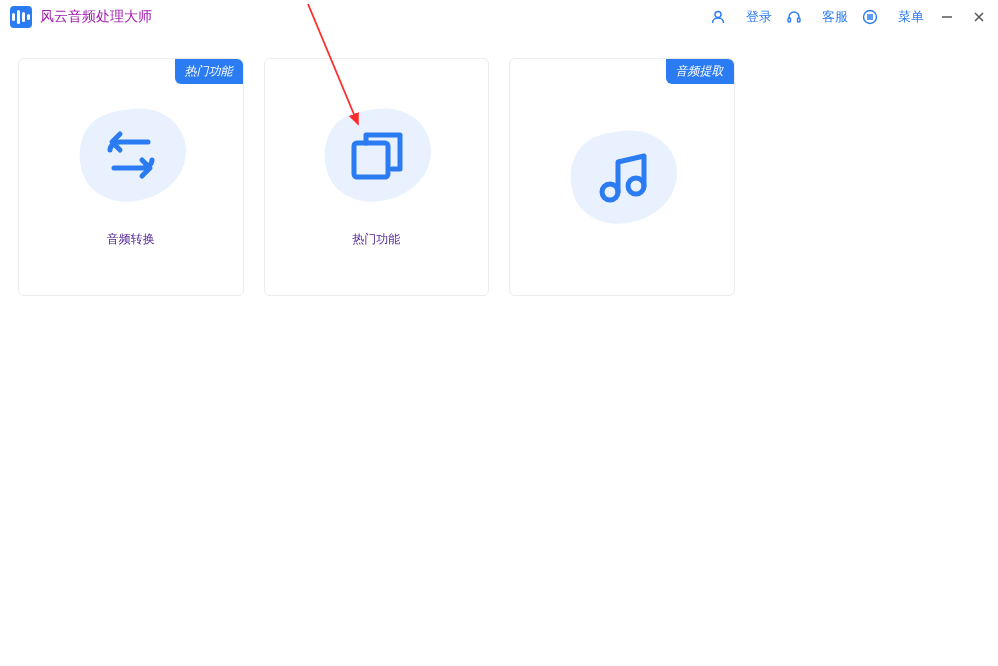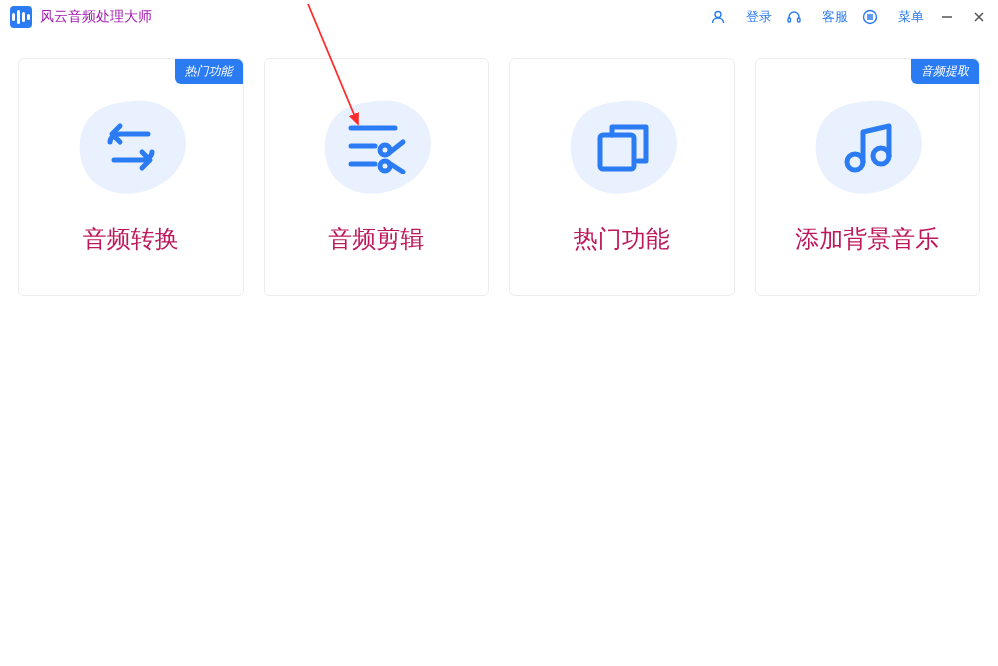--- a/index.html
+++ b/index.html
@@ -116,22 +116,22 @@
   }
   .blob path.bg { fill: #e9f1fe; }
   .icon-fg {
     position: absolute;
     inset: 0;
     display: flex;
     align-items: center;
     justify-content: center;
   }
   .card-label {
-    font-size: 24px;
-    color: #be185d;
+    font-size: 12px;
+    color: #4c1d95;
     font-weight: 400;
   }
   .arrow {
     position: absolute;
     top: 0;
     left: 300px;
     pointer-events: none;
   }
 </style>
 </head>
@@ -203,39 +203,20 @@
           <path d="M46 12H18c-6 0-10 4-10 8"></path>
           <path d="M18 4l-8 8 8 8"></path>
           <path d="M12 38h28c6 0 10-4 10-8"></path>
           <path d="M40 46l8-8-8-8"></path>
         </svg>
       </div>
     </div>
     <div class="card-label">音频转换</div>
   </div>
 
-  <div class="card">
-    <div class="shape">
-      <svg class="blob" viewBox="0 0 110 96">
-          <path class="bg" d="M18 14C6 24 0 44 6 64c6 22 30 34 54 30 28-4 50-24 50-50C110 16 84-2 56 2 40 4 28 6 18 14Z"></path>
-        </svg>
-      <div class="icon-fg">
-        <svg width="62" height="54" viewBox="0 0 62 54" fill="none" stroke="#2b7bf3" stroke-width="5" stroke-linecap="round" stroke-linejoin="round">
-          <path d="M6 8h44"></path>
-          <path d="M6 26h24"></path>
-          <path d="M6 44h24"></path>
-          <circle cx="40" cy="30" r="5"></circle>
-          <circle cx="40" cy="46" r="5"></circle>
-          <path d="M44 33l14-11"></path>
-          <path d="M44 43l14 9"></path>
-        </svg>
-      </div>
-    </div>
-    <div class="card-label">音频剪辑</div>
-  </div>
 
   <div class="card">
     <div class="shape">
       <svg class="blob" viewBox="0 0 110 96">
           <path class="bg" d="M18 14C6 24 0 44 6 64c6 22 30 34 54 30 28-4 50-24 50-50C110 16 84-2 56 2 40 4 28 6 18 14Z"></path>
         </svg>
       <div class="icon-fg">
         <svg width="56" height="52" viewBox="0 0 56 52" fill="none" stroke="#2b7bf3" stroke-width="5" stroke-linecap="round" stroke-linejoin="round">
           <rect x="6" y="14" width="34" height="34" rx="3"></rect>
           <path d="M18 14V6h34v34h-8"></path>
@@ -256,21 +237,20 @@
           <path class="bg" d="M18 14C6 24 0 44 6 64c6 22 30 34 54 30 28-4 50-24 50-50C110 16 84-2 56 2 40 4 28 6 18 14Z"></path>
         </svg>
       <div class="icon-fg">
         <svg width="52" height="54" viewBox="0 0 52 54" fill="none" stroke="#2b7bf3" stroke-width="5" stroke-linecap="round" stroke-linejoin="round">
           <circle cx="14" cy="42" r="8"></circle>
           <circle cx="40" cy="36" r="8"></circle>
           <path d="M22 42V12l26-6v30"></path>
         </svg>
       </div>
     </div>
-    <div class="card-label">添加背景音乐</div>
   </div>
 
 </div>
 
 <svg class="arrow" width="80" height="140">
   <defs>
     <marker id="ah" markerWidth="8" markerHeight="8" refX="6" refY="3" orient="auto">
       <path d="M0 0L7 3L0 6Z" fill="#ff2a2a"></path>
     </marker>
   </defs>

